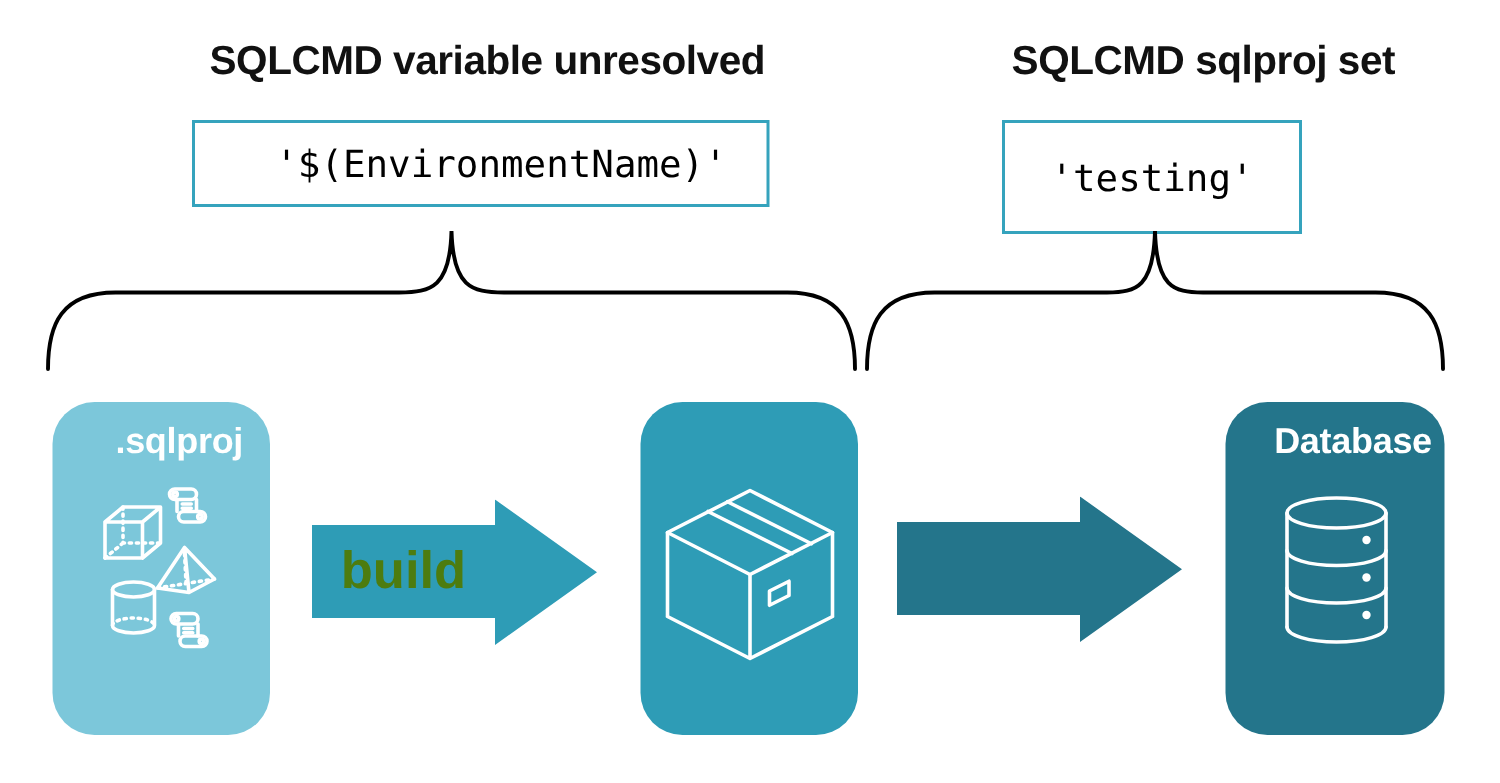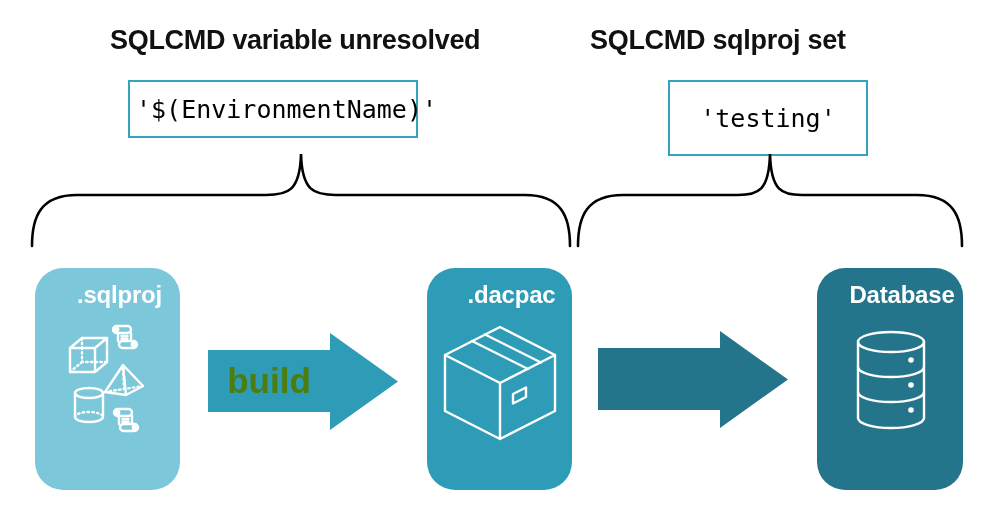--- a/index.html
+++ b/index.html
@@ -1,26 +1,26 @@
 <!DOCTYPE html>
 <html><head>
 <meta charset="utf-8">
 <style>
   html,body{margin:0;padding:0;background:#ffffff;}
   body{width:1000px;height:522px;font-family:"Liberation Sans",sans-serif;}
   .canvas{position:relative;width:1000px;height:522px;background:#ffffff;overflow:hidden;}
 
   .heading{position:absolute;top:24px;font-weight:700;font-size:27px;line-height:32px;
-           color:#111111;text-align:left;letter-spacing:-0.3px;}
+           color:#111111;text-align:right;letter-spacing:-0.3px;}
   .heading-left{left:110px;width:400px;}
   .heading-right{left:590px;width:340px;}
 
   .codebox{position:absolute;top:80px;height:58px;border:2px solid #35a3bd;background:#ffffff;
            display:flex;align-items:center;justify-content:center;box-sizing:border-box;}
-  .codebox-left{left:128px;width:290px;padding-left:27px;}
+  .codebox-left{left:128px;width:385px;padding-left:27px;}
   .codebox-right{left:668px;width:200px;height:76px;}
   .codebox code{font-family:"DejaVu Sans Mono",monospace;font-size:25px;color:#000000;white-space:pre;}
 
   .brace{position:absolute;}
 
   .card{position:absolute;top:268px;width:145px;height:222px;border-radius:28px;}
   .card-sqlproj{left:35px;background:#7cc7da;}
   .card-dacpac{left:427px;background:#2e9cb6;}
   .card-database{left:817px;width:146px;background:#24758b;}
   .card-title{position:absolute;top:13px;left:12px;width:100%;text-align:center;
@@ -97,21 +97,20 @@
       </g>
     </svg>
   </div>
 
   <svg class="arrow-svg" style="left:208px;top:333px;" width="190" height="97" viewBox="0 0 190 97">
     <polygon points="0,17 122,17 122,0 190,48.5 122,97 122,79 0,79" fill="#2e9cb6"></polygon>
   </svg>
   <div class="arrow-label label-build">build</div>
 
   <div class="card card-dacpac">
-    <div class="card-title">.dacpac</div>
     <svg style="left:14px;top:56px;" width="118" height="122" viewBox="0 0 118 122">
       <path class="icon-stroke" d="M59,3 L114,31 L59,59 L4,31 Z"></path>
       <path class="icon-stroke" d="M31,17 L87,45 M44,10.5 L100,38.5"></path>
       <path class="icon-stroke" d="M4,31 V87 M114,31 V87 M59,59 V115 M4,87 L59,115 L114,87"></path>
       <path class="icon-stroke" d="M72,70 L85,63.5 V73 L72,79.5 Z"></path>
     </svg>
   </div>
 
   <svg class="arrow-svg" style="left:598px;top:331px;" width="190" height="97" viewBox="0 0 190 97">
     <polygon points="0,17 122,17 122,0 190,48.5 122,97 122,79 0,79" fill="#24758b"></polygon>

